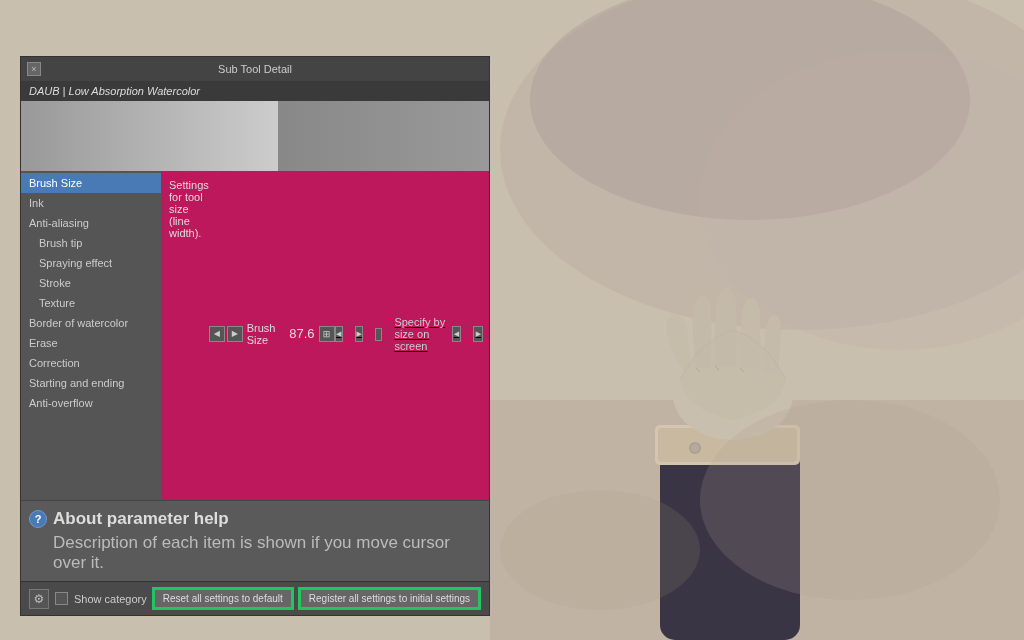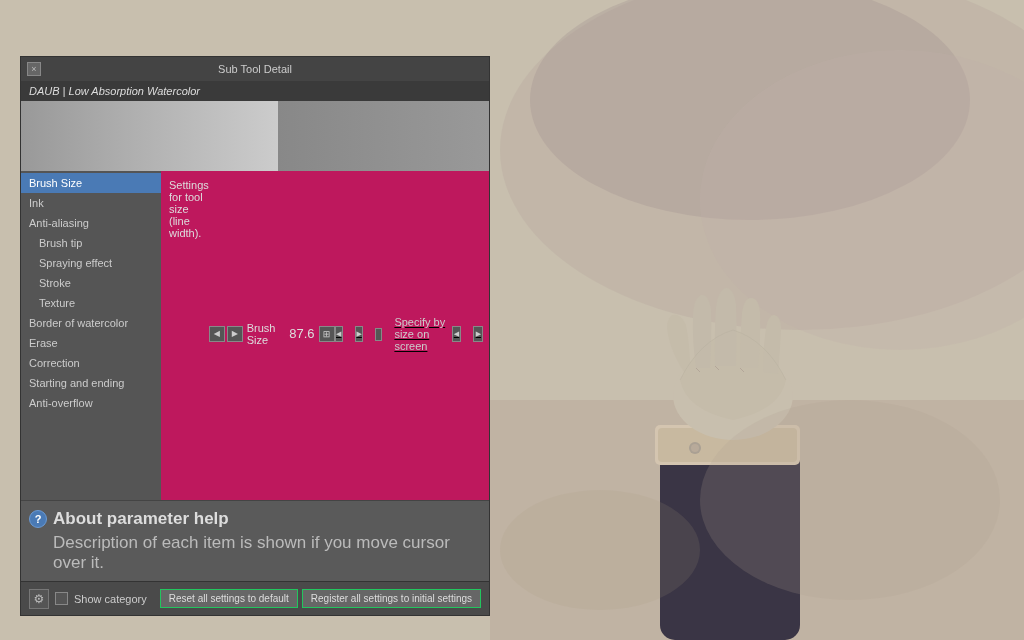--- a/index.html
+++ b/index.html
@@ -329,21 +329,21 @@
       color: #bbb;
       font-size: 12px;
       cursor: pointer;
     }
     .bottom-buttons {
       display: flex;
       gap: 4px;
     }
     .bottom-btn {
       background: #666;
-      border: 1px solid #22c55e;
+      border: 3px solid #22c55e;
       color: #ddd;
       font-size: 10px;
       padding: 3px 8px;
       cursor: pointer;
       white-space: nowrap;
     }
   </style>
 </head>
 <body>
 

